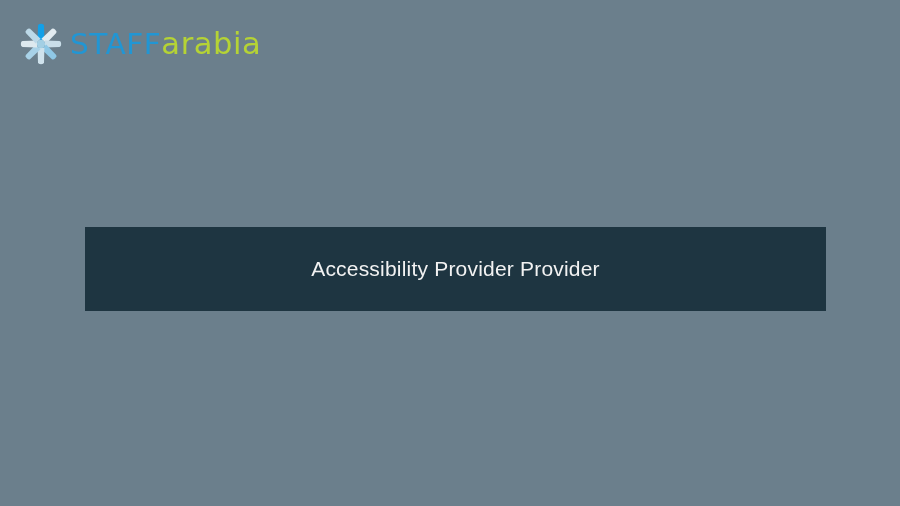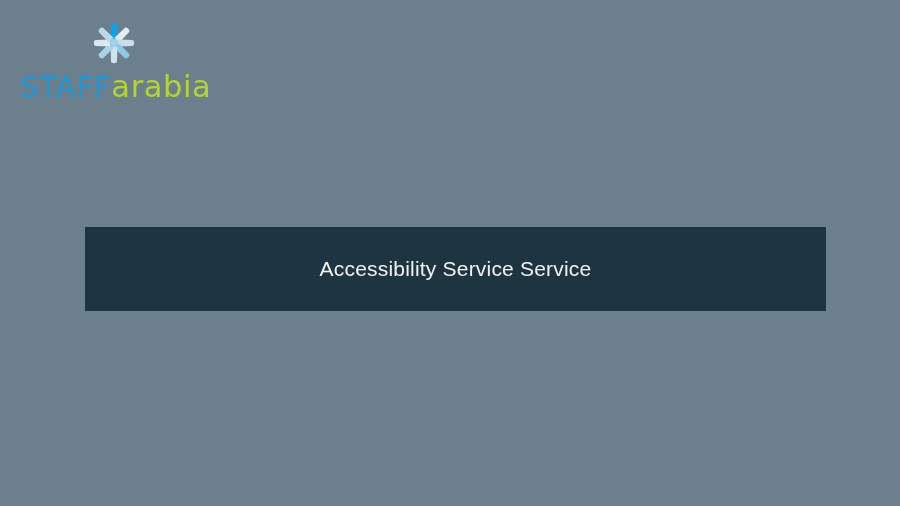--- a/index.html
+++ b/index.html
@@ -24,21 +24,20 @@
 
   
   #brand-logo {
     position: absolute;
     left: 20px;
     top: 22px;
     display: flex;
     align-items: center;
     gap: 8px;
     height: 44px;
-    flex-direction: column;
   }
 
   #brand-mark {
     width: 42px;
     height: 42px;
     flex: 0 0 42px;
     display: block;
   }
 
   #brand-wordmark {
@@ -141,16 +140,16 @@
     </span>
 
     <span id="brand-wordmark">
       <span class="wm-staff">STAFF</span>
         <span class="wm-arabia">arabia</span>
     </span>
 
   </div>
 
   <div id="title-plate">
-    <div id="title-text">Accessibility Service Service</div>
+    <div id="title-text">Accessibility Provider Provider</div>
   </div>
 
 </div>
 
 </body></html>

